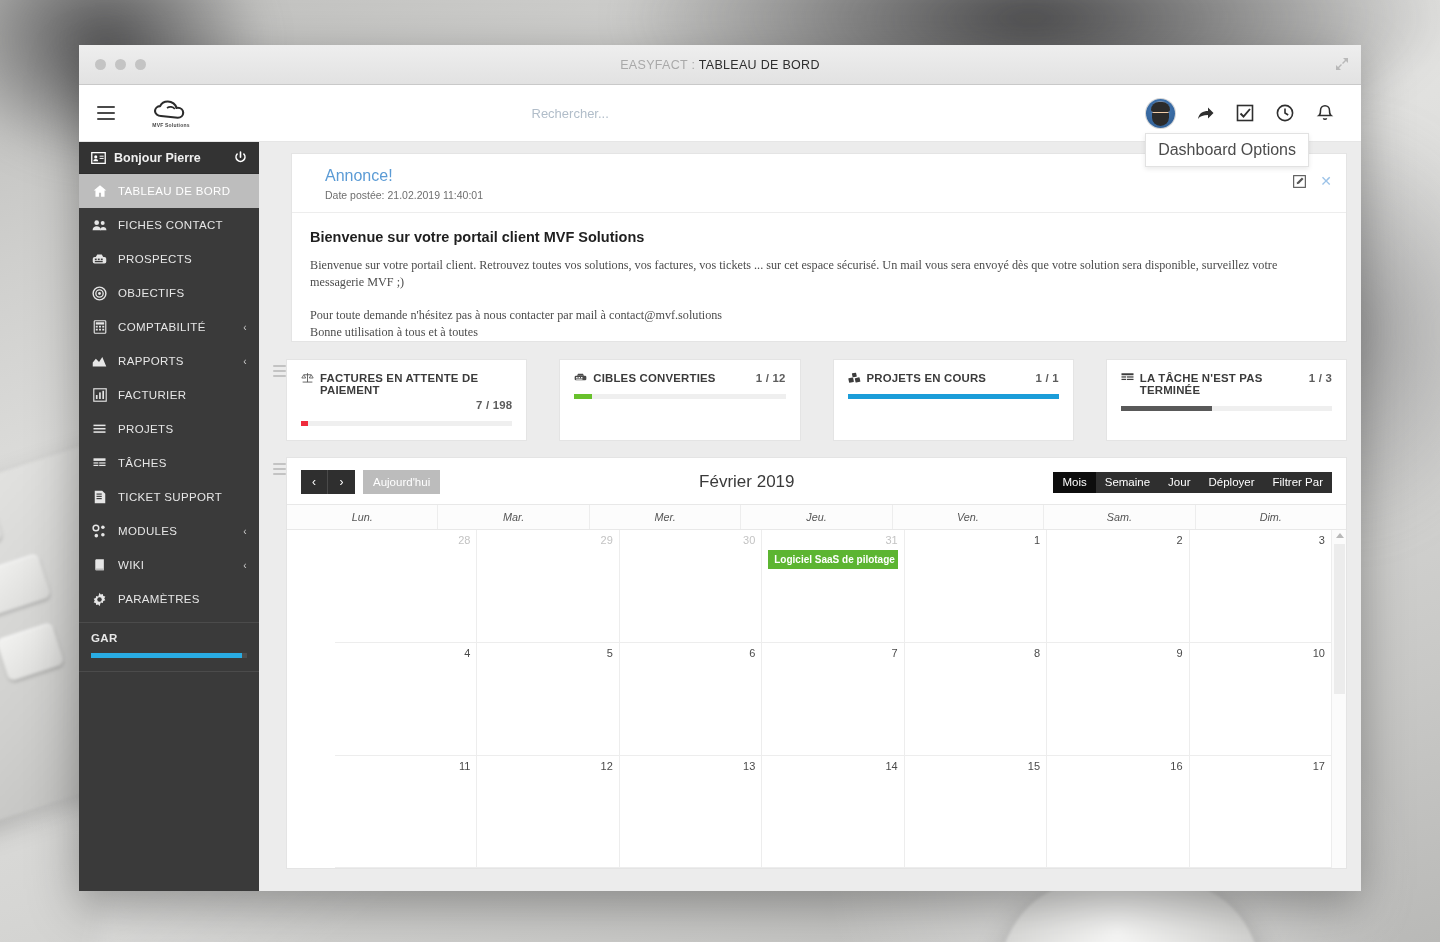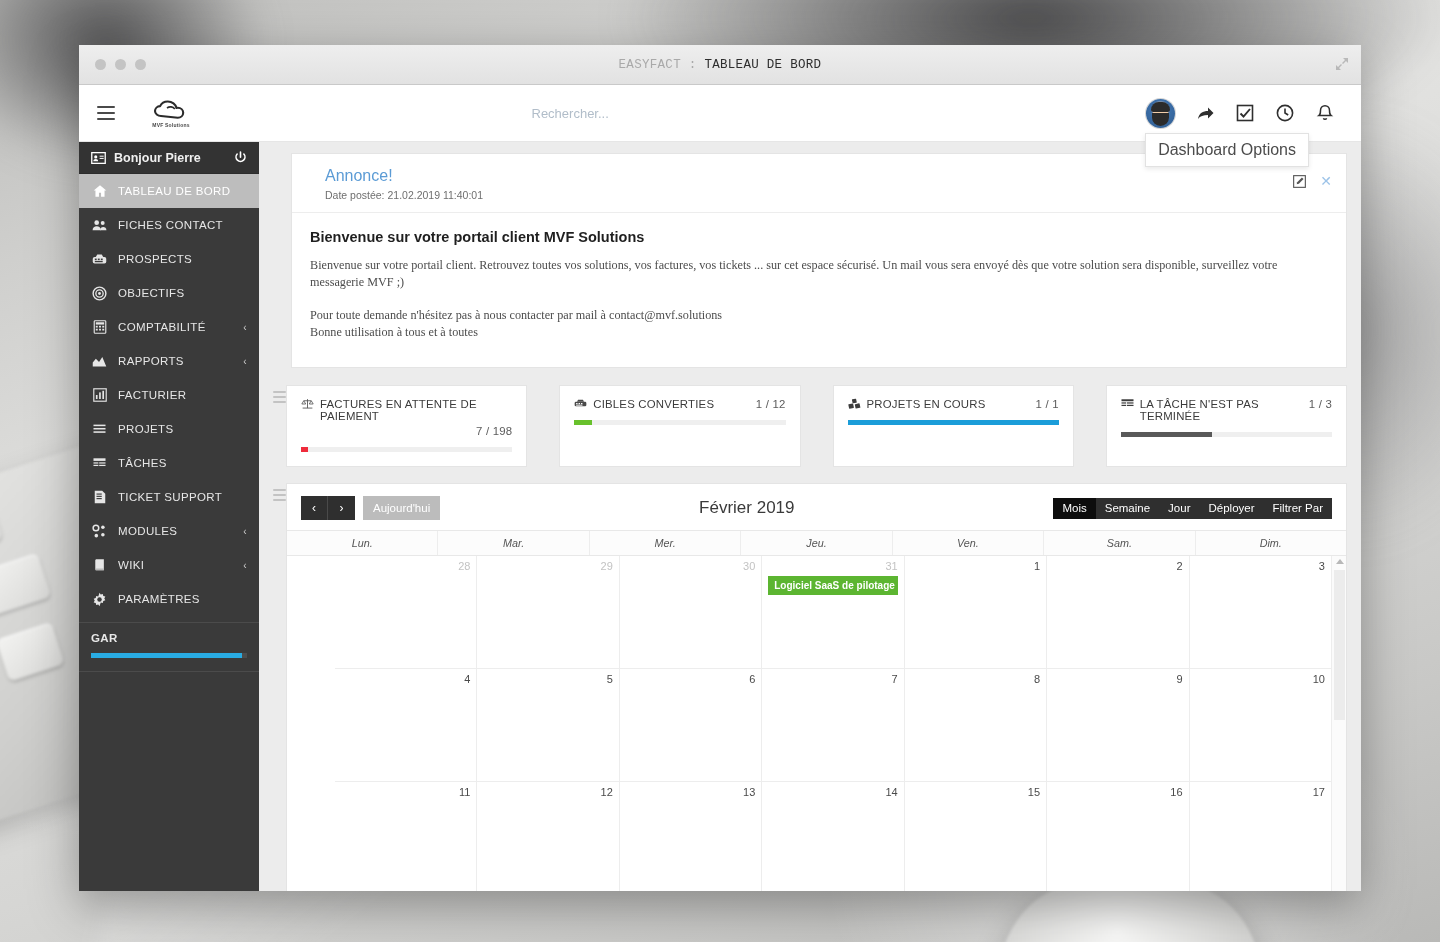--- a/index.html
+++ b/index.html
@@ -77,21 +77,20 @@
     box-shadow: 0 14px 46px rgba(0,0,0,.34);
     display: flex; flex-direction: column;
     overflow: hidden;
   }
   #titlebar {
     height: 40px; flex: 0 0 40px;
     background: linear-gradient(#eeeeee,#e2e2e2);
     border-bottom: 1px solid #c9c9c9;
     display: flex; align-items: center;
     position: relative;
-    font-family: Liberation Mono, monospace;
   }
   .traffic { display: flex; gap: 9px; margin-left: 16px; }
   .traffic i { width: 11px; height: 11px; border-radius: 50%; background: #c4c4c4; display:block; }
   #wintitle {
     position: absolute; left: 0; right: 0; text-align: center;
     font-size: 12.5px; color: #2e2e2e; letter-spacing: .3px;
   }
   #wintitle .dim { color: #a9a9a9; }
   #winresize {
     position: absolute; right: 12px; top: 12px; width: 14px; height: 14px;
@@ -186,28 +185,28 @@
     background: #fff; border: 1px solid #e4e4e4;
     margin-left: 18px;
     position: relative;
   }
   #annonce .head { padding: 13px 33px 11px; border-bottom: 1px solid #ededed; }
   #annonce .title { color: #5b9bd5; font-size: 16px; }
   #annonce .date { color: #6f6f6f; font-size: 10.5px; margin-top: 4px; }
   #annonce .acts { position: absolute; right: 14px; top: 20px; display: flex; gap: 14px; align-items: center; }
   #annonce .acts .edit { width: 13px; height: 13px; color: #555; cursor: pointer; }
   #annonce .acts .close { color: #9cc3e8; font-size: 14px; cursor: pointer; line-height: 1; }
-  #annonce .bodyc { padding: 16px 18px 26px; }
+  #annonce .bodyc { padding: 16px 18px 0; }
   #annonce h3 { font-size: 14.5px; color: #1f1f1f; font-weight: bold; margin-bottom: 12px; }
   #annonce p { font-size: 12.2px; color: #4c4c4c; line-height: 1.42; font-family: Liberation Serif, serif; }
   #annonce p.gap { margin-top: 15px; }
 
   
   #kpirow { display: flex; margin-top: 17px; }
-  #kpirow .cards { flex: 1; display: flex; gap: 32px; }
+  #kpirow .cards { flex: 1; display: flex; gap: 32px; font-weight: bold; }
   .kpi {
     flex: 1; background: #fff; border: 1px solid #e4e4e4;
     padding: 12px 14px 14px;
   }
   .kpi .k-top { display: flex; align-items: flex-start; font-size: 11.4px; color: #3b3b3b; letter-spacing: .2px; }
   .kpi .k-ico { margin-right: 6px; flex: 0 0 auto; display: flex; align-items: center; }
   .kpi .k-label { flex: 1; }
   .kpi .k-count { margin-left: 8px; color: #5c5c5c; white-space: nowrap; font-size: 11.4px; }
   .kpi.wrapcount .k-top { flex-wrap: wrap; }
   .kpi.wrapcount .k-count { width: 100%; text-align: right; margin-left: 0; margin-top: 3px; }

